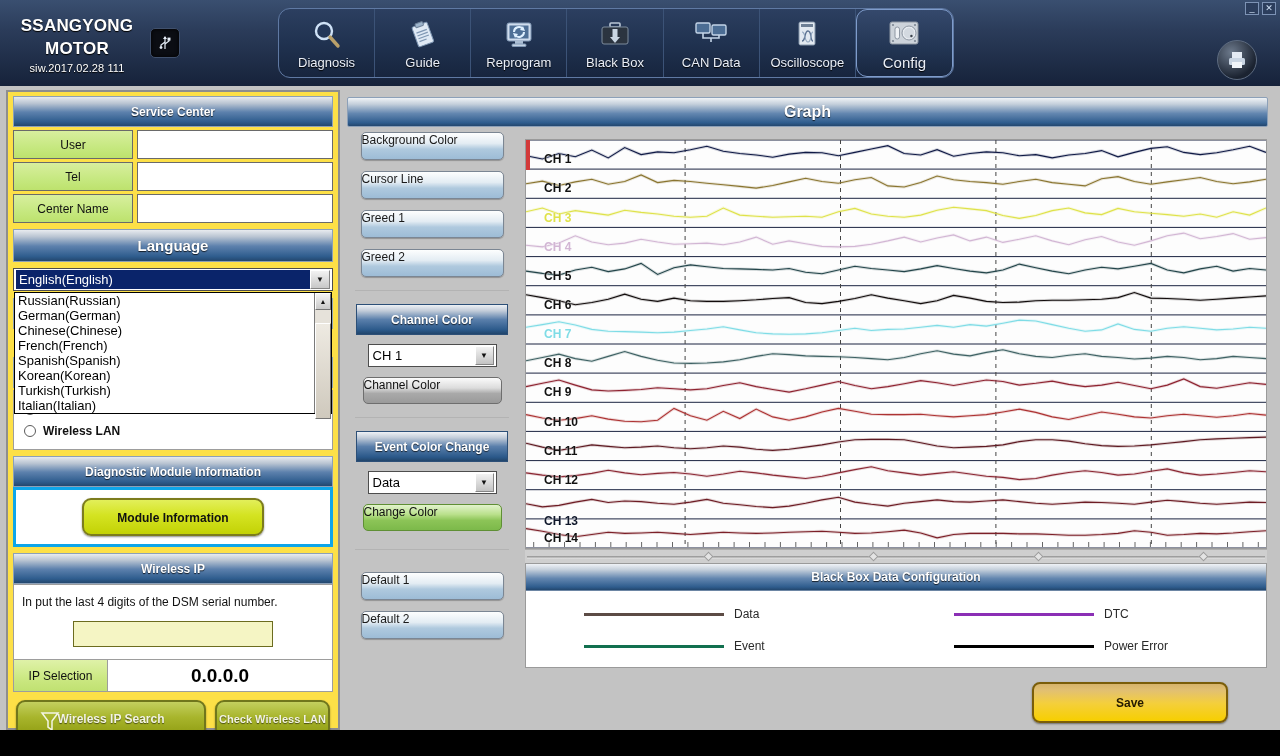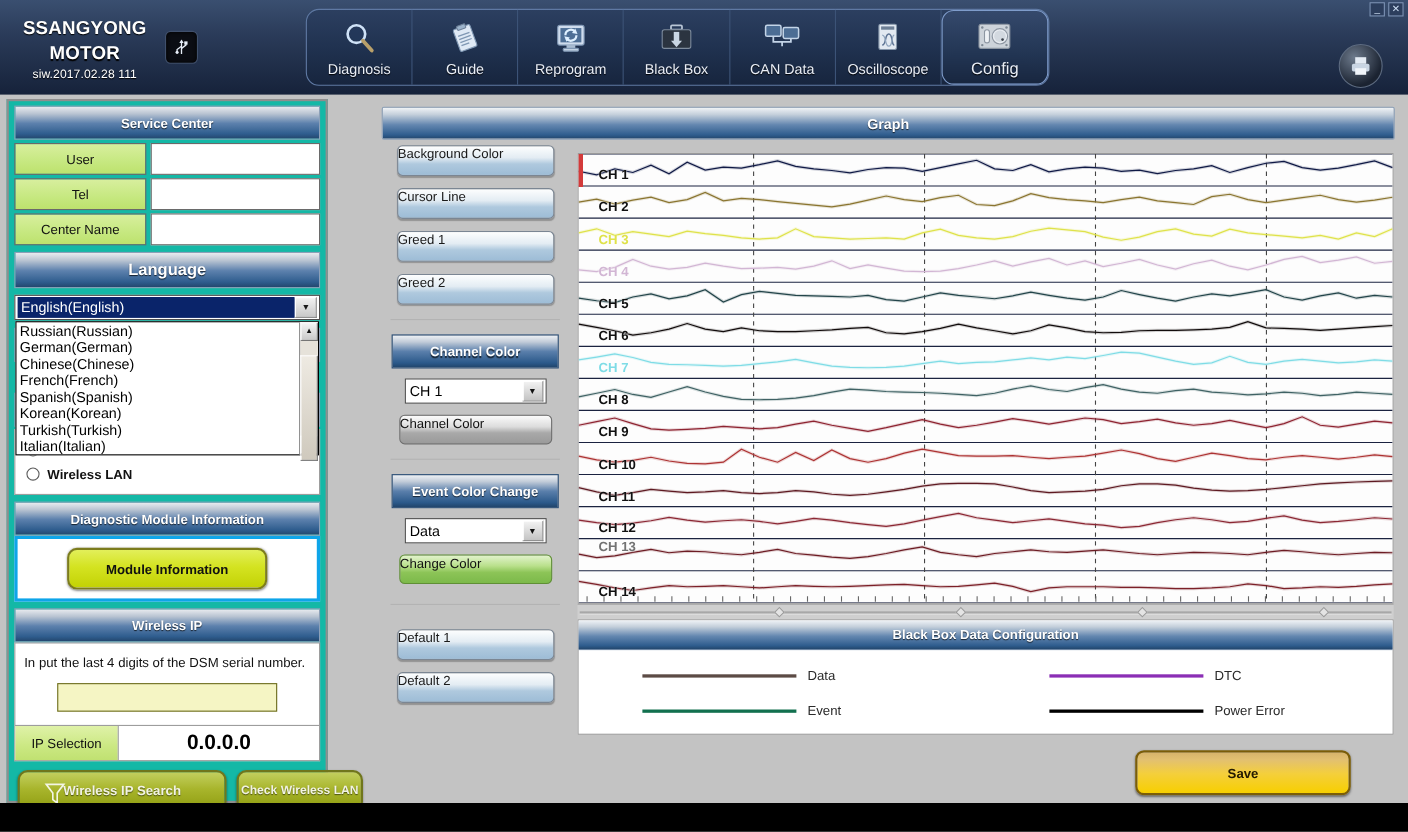--- a/index.html
+++ b/index.html
@@ -83,22 +83,22 @@
     background: linear-gradient(180deg, #e8ebef 0%, #b9c4d2 22%, #5d81ad 52%, #2f5d8e 85%, #23476e 100%);
     border: 1px solid #8ca0b8;
     display: flex; align-items: center; justify-content: center;
     color: #ffffff; font-size: 12px; font-weight: bold;
     text-shadow: 0 1px 1px rgba(0,0,0,.75);
   }
   .panel-hdr.tall { height: 33px; font-size: 15px; }
 
   
   .leftcol {
-    position: absolute; left: 6px; top: 90px; width: 292px; height: 640px;
-    background: #14b8a6; border: 2px solid #8e8e8e;
+    position: absolute; left: 6px; top: 90px; width: 334px; height: 640px;
+    background: #fde047; border: 2px solid #8e8e8e;
   }
   .lc-inner { padding: 4px 5px; }
 
   .kvrow { display: flex; margin-top: 3px; }
   .kvkey {
     width: 120px; height: 29px; border: 1px solid #6a6a6a;
     background: linear-gradient(180deg, #d8ef9e 0%, #c6e880 60%, #bde26d 100%);
     display: flex; align-items: center; justify-content: center;
     font-size: 12px; color: #111;
   }
@@ -256,21 +256,21 @@
     font-size: 12px; color: #111; cursor: pointer;
   }
 
   
   .graphwrap { position: absolute; left: 347px; top: 97px; width: 921px; height: 35px; }
   .graph-hdr {
     width: 100%; height: 30px;
     background: linear-gradient(180deg, #f0f3f6 0%, #c4cfdb 22%, #6487b0 55%, #2f5d8e 88%, #23476e 100%);
     border: 1px solid #8ca0b8; border-radius: 2px;
     display: flex; align-items: center; justify-content: center;
-    color: #fff; font-size: 13px; font-weight: bold;
+    color: #fff; font-size: 16px; font-weight: bold;
     text-shadow: 0 1px 1px rgba(0,0,0,.75);
   }
 
   .plotbox {
     position: absolute; left: 525px; top: 139px; width: 742px; height: 410px;
     background: #fdfdfd; border: 1px solid #9a9a9a;
   }
   .plotbox .cursorbar {
     position: absolute; left: 0; top: 0; width: 4px; height: 30px; background: #d33a3a; z-index: 5;
   }
@@ -703,21 +703,21 @@
         <div class="chlabel" style="top: 70.5257px; color: rgb(223, 226, 74);">CH 3</div>
         <div class="chlabel" style="top: 99.6686px; color: rgb(210, 182, 212);">CH 4</div>
         <div class="chlabel" style="top: 128.811px; color: rgb(17, 17, 17);">CH 5</div>
         <div class="chlabel" style="top: 157.954px; color: rgb(17, 17, 17);">CH 6</div>
         <div class="chlabel" style="top: 187.097px; color: rgb(127, 220, 230);">CH 7</div>
         <div class="chlabel" style="top: 216.24px; color: rgb(17, 17, 17);">CH 8</div>
         <div class="chlabel" style="top: 245.383px; color: rgb(17, 17, 17);">CH 9</div>
         <div class="chlabel" style="top: 274.526px; color: rgb(17, 17, 17);">CH 10</div>
         <div class="chlabel" style="top: 303.669px; color: rgb(17, 17, 17);">CH 11</div>
         <div class="chlabel" style="top: 332.811px; color: rgb(17, 17, 17);">CH 12</div>
-        <div class="chlabel" style="top: 350px; color: #737373;">CH 13</div>
+        <div class="chlabel" style="top: 374px; color: #0f172a;">CH 13</div>
         <div class="chlabel" style="top: 391.097px; color: rgb(17, 17, 17);">CH 14</div>
       </div>
   </div>
 
   <div class="sliderbar">
     <div class="strack"></div>
     <div class="snotch" style="left:180px"></div>
     <div class="snotch" style="left:345px"></div>
     <div class="snotch" style="left:510px"></div>
     <div class="snotch" style="left:675px"></div>

